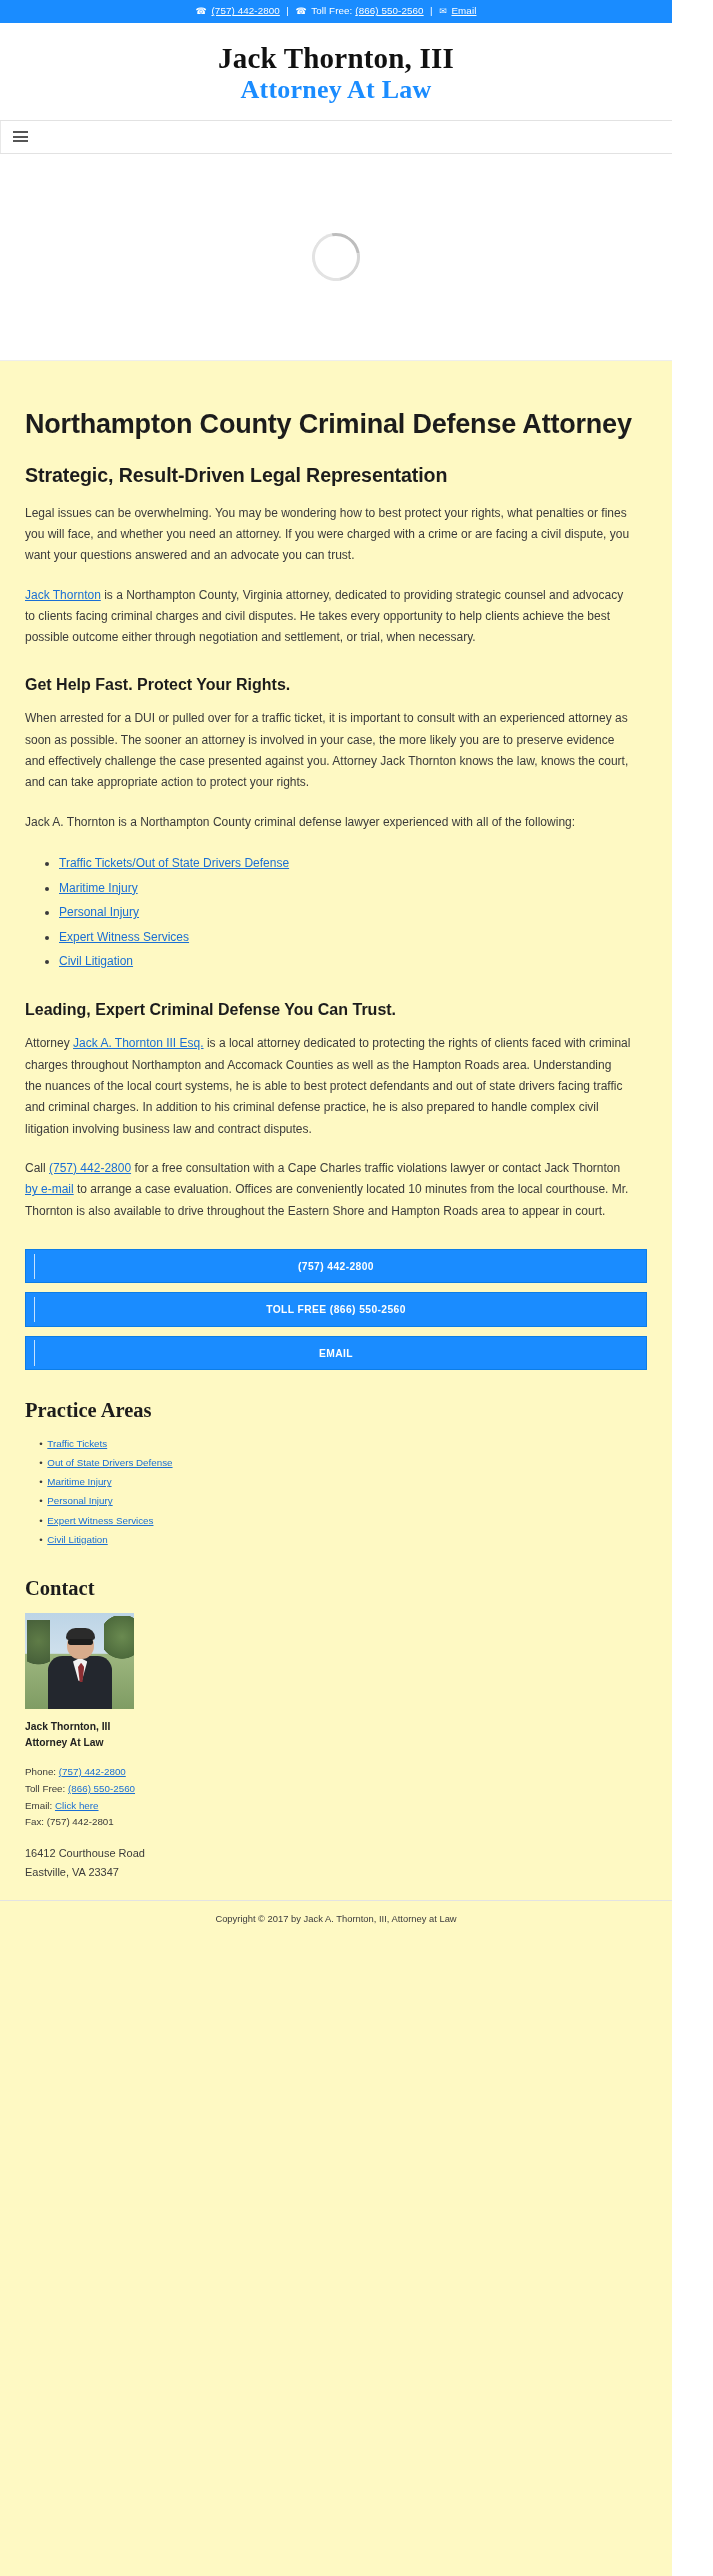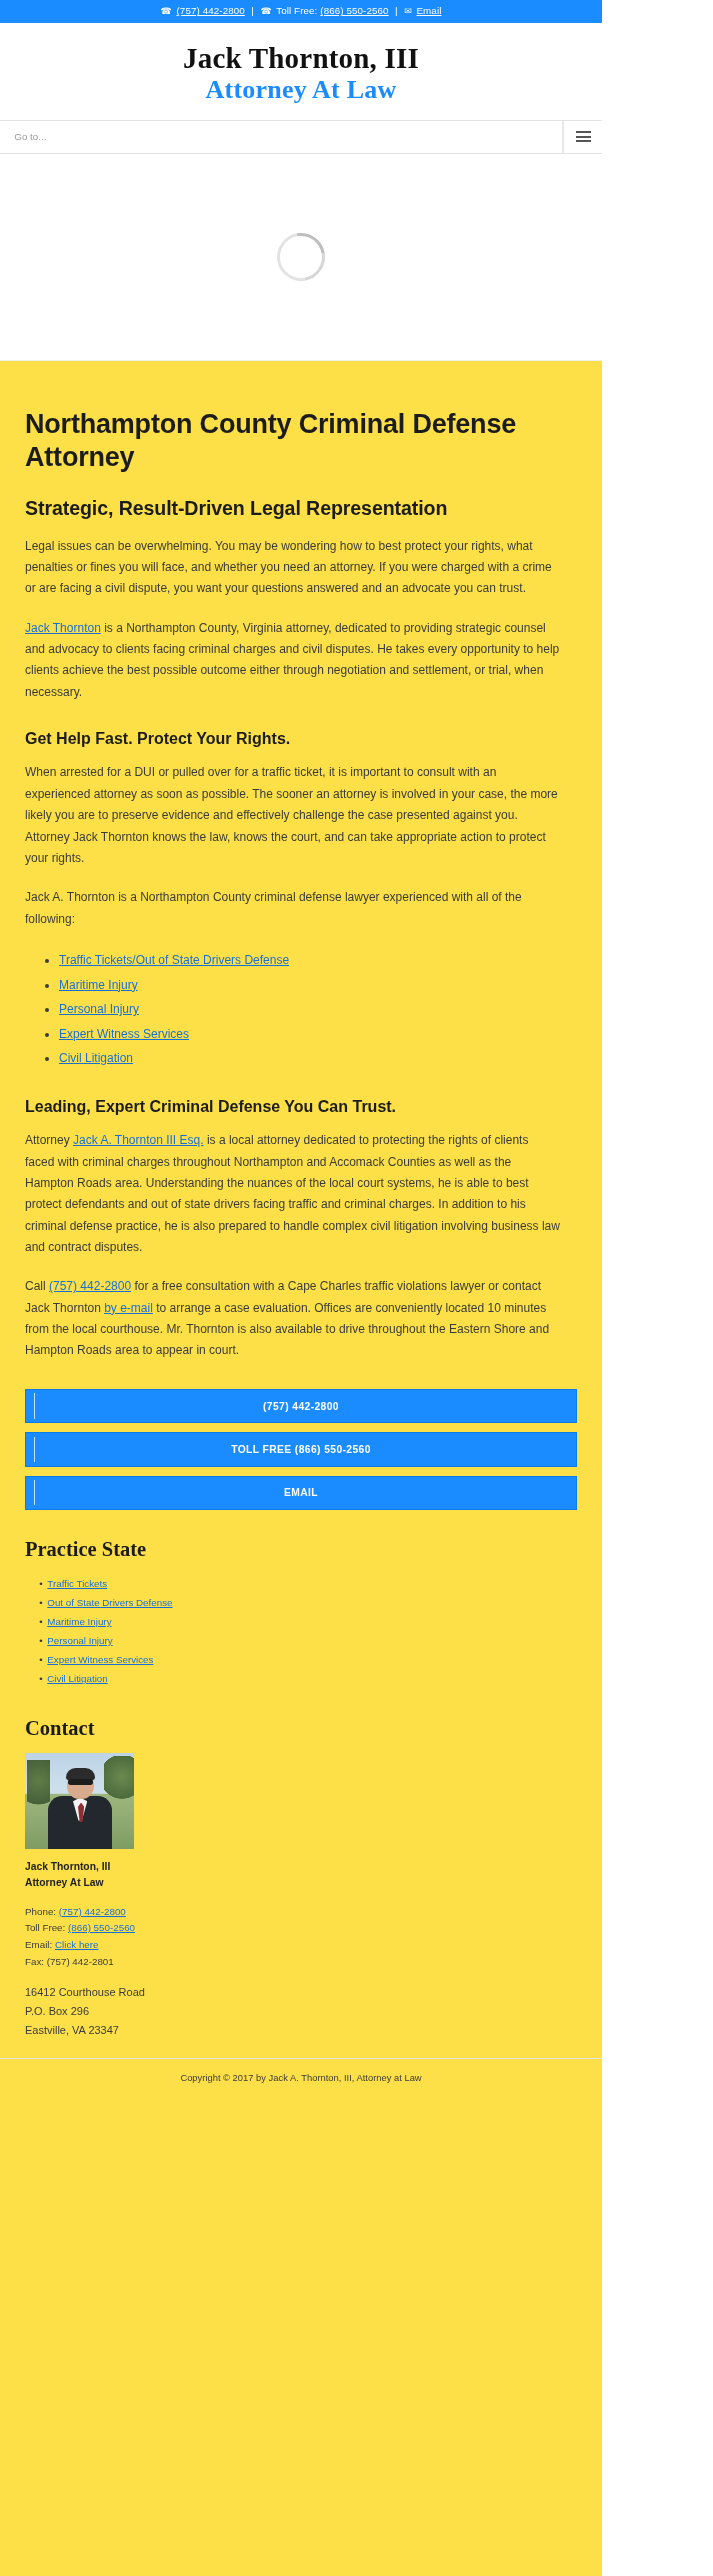--- a/index.html
+++ b/index.html
@@ -4,24 +4,24 @@
 <style>
   * { box-sizing: border-box; }
   html, body { margin: 0; padding: 0; }
   body {
     width: 714px;
     font-family: "Liberation Sans", sans-serif;
     background: #ffffff;
     color: #333333;
   }
   .page {
-    width: 602px;
+    width: 672px;
     min-height: 2576px;
     position: relative;
-    background: #fde047;
+    background: #fef9c3;
   }
 
   
   .topbar {
     background: #1a8cff;
     color: #ffffff;
     text-align: center;
     font-size: 9.8px;
     padding: 5.4px 0 6.2px 0;
     letter-spacing: 0.1px;
@@ -318,23 +318,20 @@
     <span class="ic">✉</span>
     <a href="#">Email</a>
   </div>
 
   <div class="header">
     <div class="brand-line1">Jack Thornton, III</div>
     <div class="brand-line2">Attorney At Law</div>
   </div>
 
   <div class="navrow">
-    <div class="goto">
-      <span>Go to...</span>
-    </div>
     <div class="hamburger">
       <span></span>
         <span></span>
         <span></span>
     </div>
   </div>
 
   <div class="loading-area">
     <div class="spinner"></div>
   </div>
@@ -374,21 +371,21 @@
     <p>
       <span>Call </span><a class="inline" href="#">(757) 442-2800</a><span> for a free consultation with a Cape Charles traffic violations lawyer or contact Jack Thornton </span><a class="inline" href="#">by e-mail</a><span> to arrange a case evaluation. Offices are conveniently located 10 minutes from the local courthouse. Mr. Thornton is also available to drive throughout the Eastern Shore and Hampton Roads area to appear in court.</span>
     </p>
 
     <div class="cta-wrap">
       <a class="cta" href="#">(757) 442-2800</a>
       <a class="cta" href="#">TOLL FREE (866) 550-2560</a>
       <a class="cta" href="#">EMAIL</a>
     </div>
 
-    <h2 class="block-title">Practice State</h2>
+    <h2 class="block-title">Practice Areas</h2>
     <ul class="pa">
       <li><a href="#">Traffic Tickets</a></li>
       <li><a href="#">Out of State Drivers Defense</a></li>
       <li><a href="#">Maritime Injury</a></li>
       <li><a href="#">Personal Injury</a></li>
       <li><a href="#">Expert Witness Services</a></li>
       <li><a href="#">Civil Litigation</a></li>
     </ul>
 
     <h2 class="block-title">Contact</h2>
@@ -420,21 +417,20 @@
       </div>
       <div>
         <span>Email:</span>
         <a href="#">Click here</a>
       </div>
       <div>Fax: (757) 442-2801</div>
     </div>
 
     <div class="contact-addr">
       <div>16412 Courthouse Road</div>
-      <div>P.O. Box 296</div>
       <div>Eastville, VA 23347</div>
     </div>
 
   </div>
 
   <div class="footer">
     <div class="copy">Copyright © 2017 by Jack A. Thornton, III, Attorney at Law</div>
   </div>
 
 </div>

